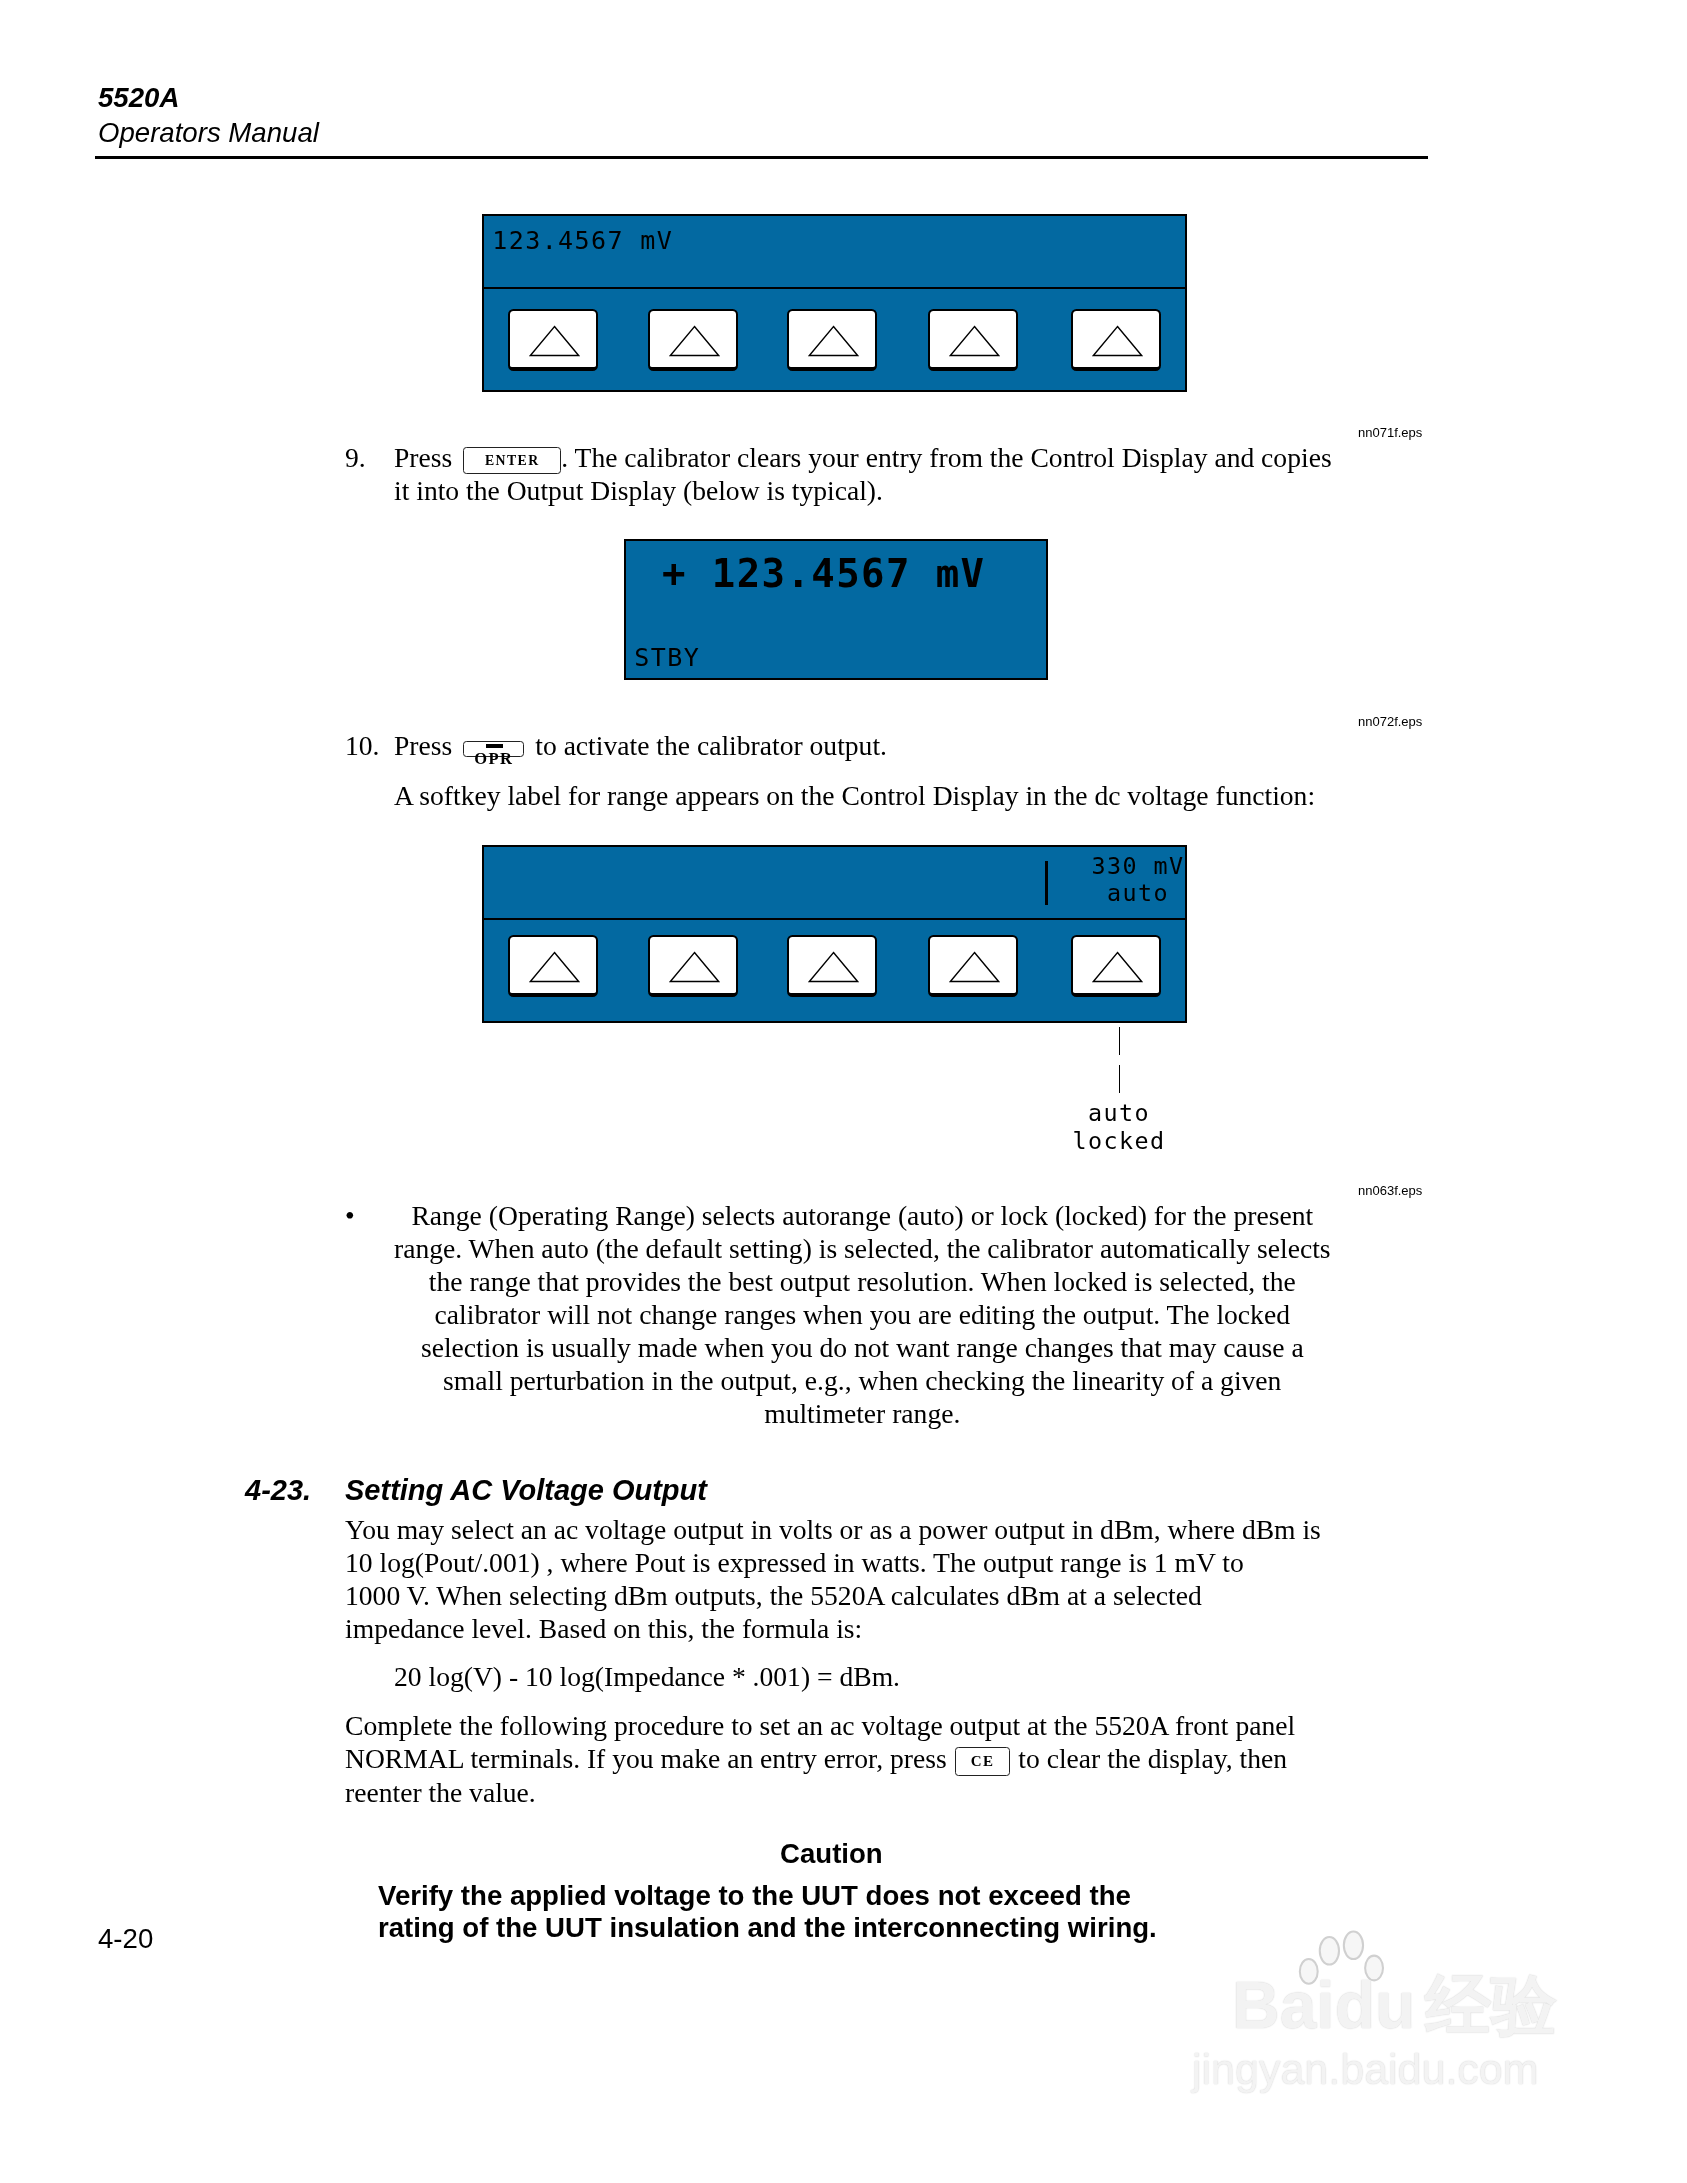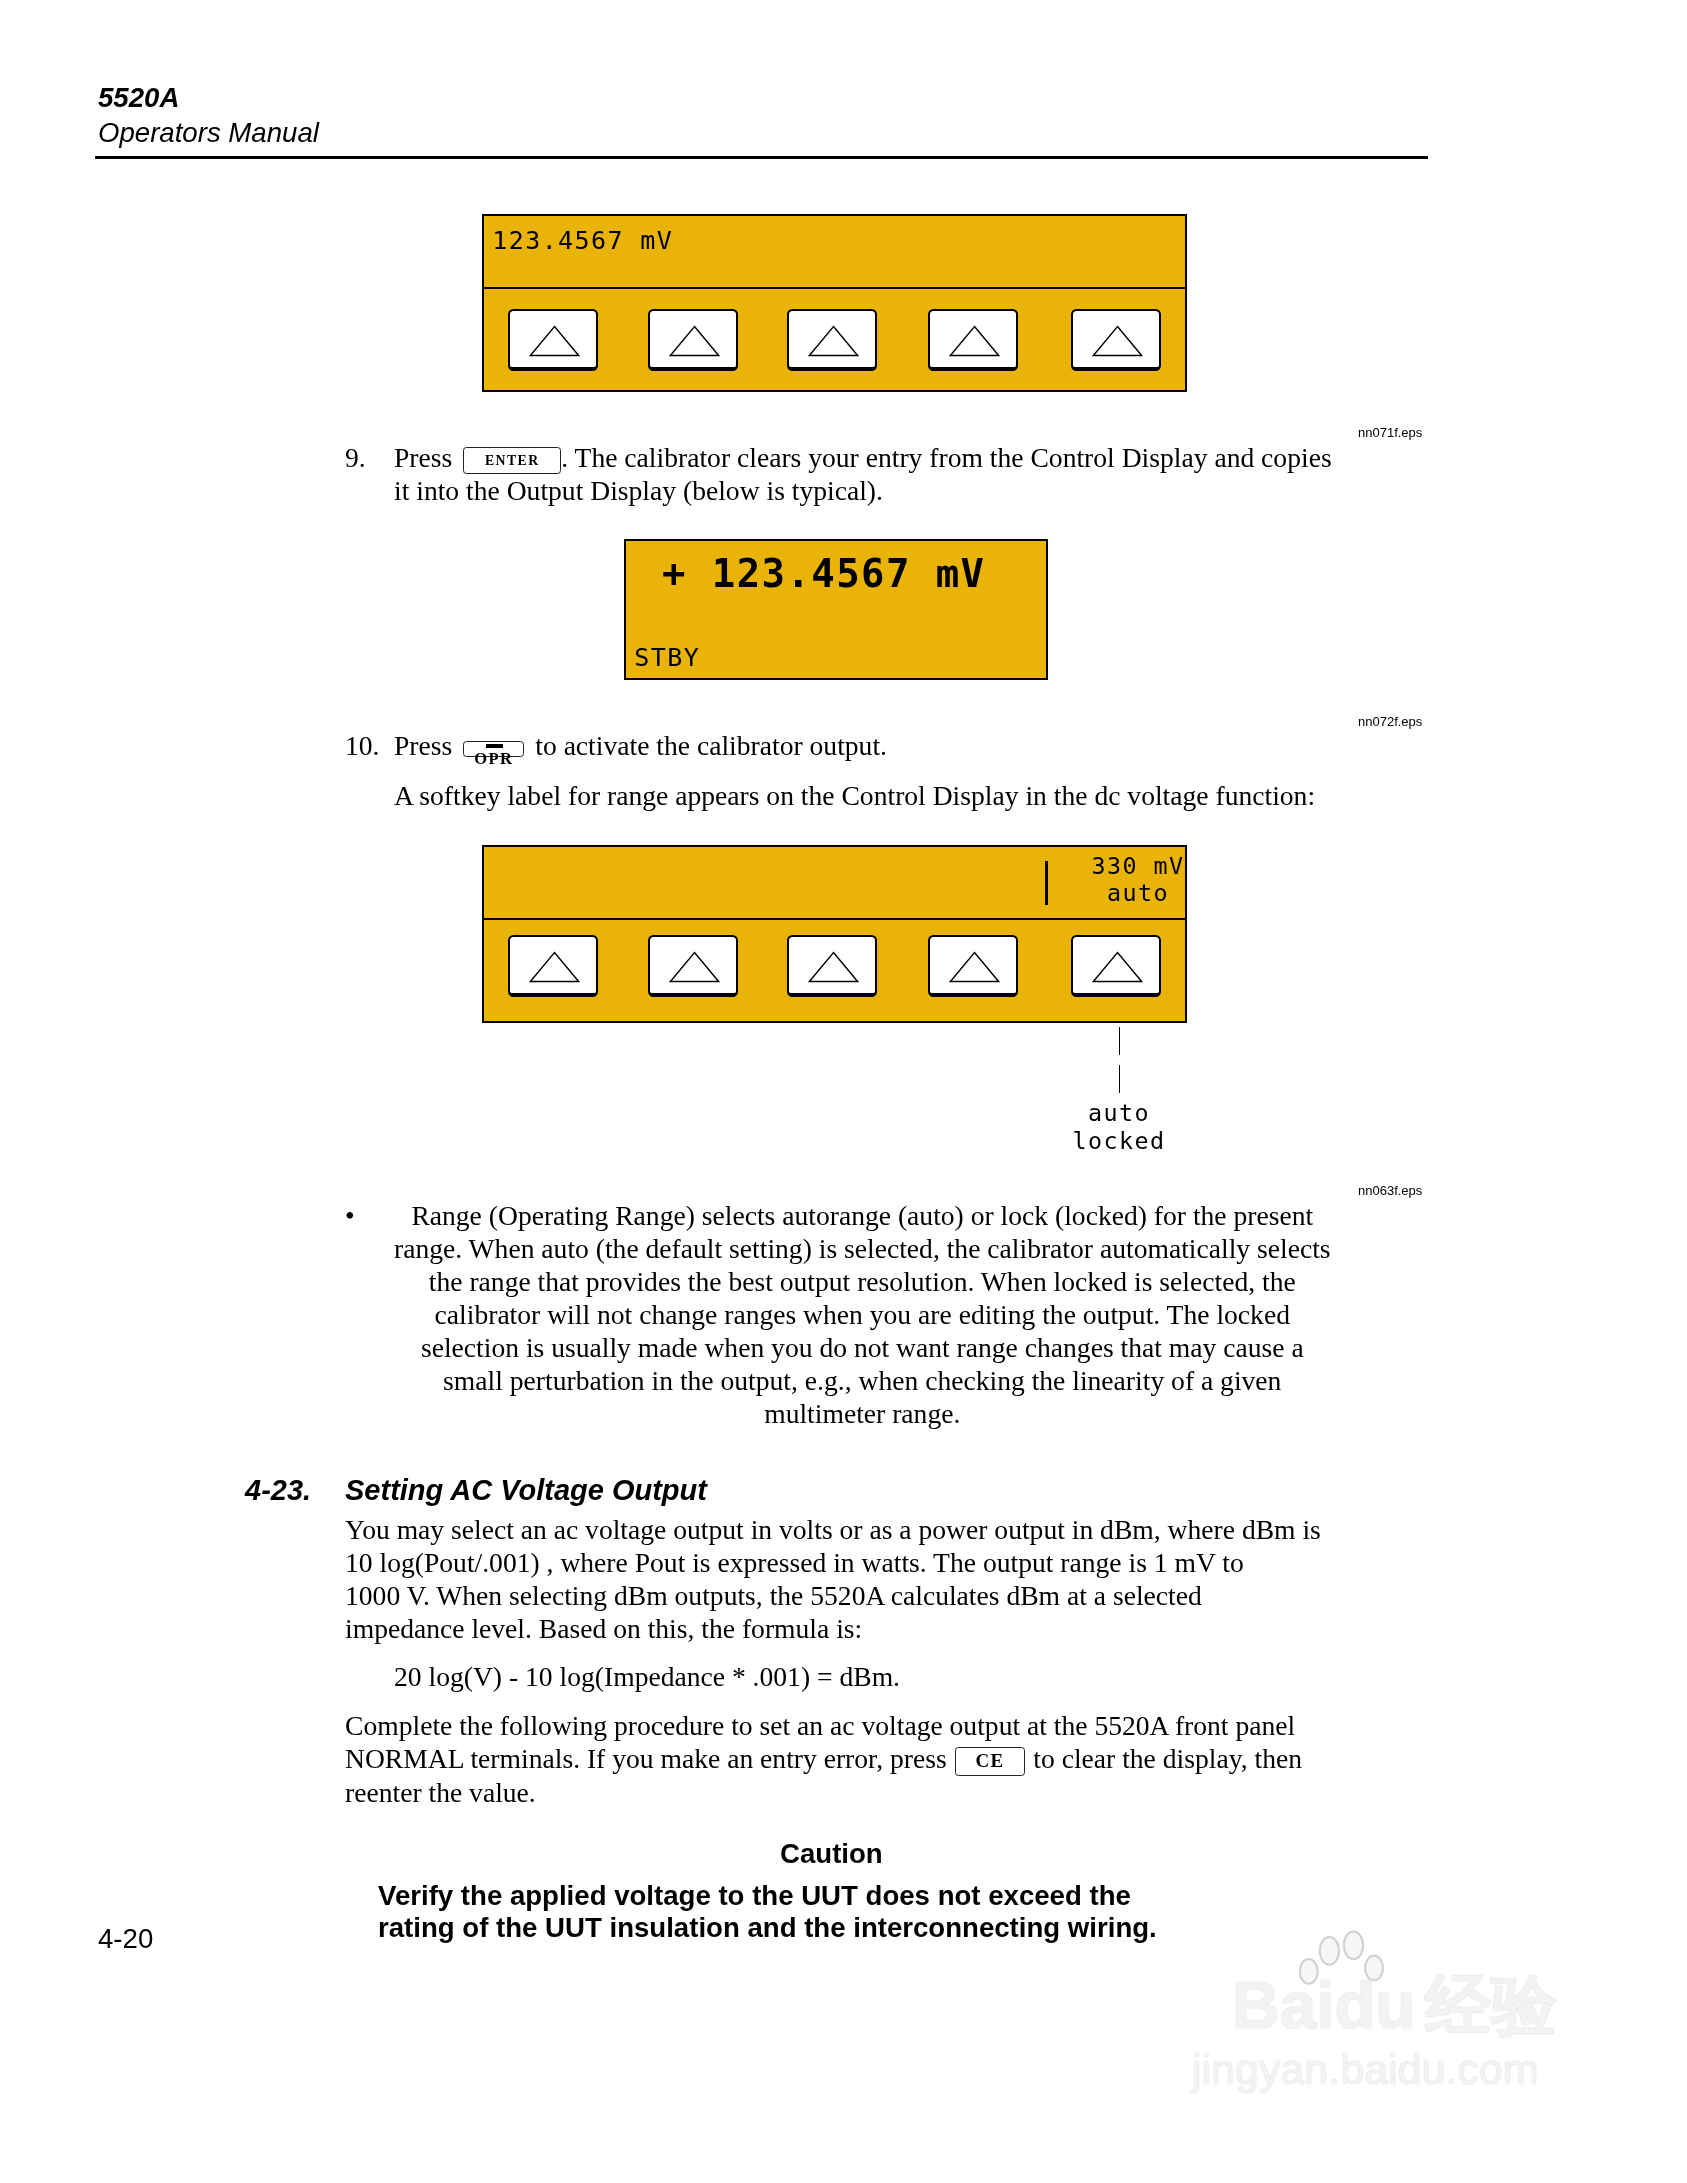--- a/index.html
+++ b/index.html
@@ -10,21 +10,21 @@
   .hdr-model { left: 98px; top: 81px; font-family: "Liberation Sans", sans-serif; font-weight: bold; font-style: italic; font-size: 27.6px; line-height: 33px; }
   .hdr-title { left: 98px; top: 116px; font-family: "Liberation Sans", sans-serif; font-style: italic; font-size: 27.6px; line-height: 33px; }
   .hdr-rule { left: 95px; top: 156px; width: 1333px; height: 2.8px; background: #000; }
 
   
   .para { font-size: 27.6px; line-height: 33px; }
   .step-num { font-size: 27.6px; line-height: 33px; }
   .fig-id { font-family: "Liberation Sans", sans-serif; font-size: 13px; line-height: 15px; }
 
   
-  .panel { border: 2.1px solid #000; box-sizing: border-box; background: #eab308; }
+  .panel { border: 2.1px solid #000; box-sizing: border-box; background: #0369a1; }
   .panel .lcd { position: absolute; left: 0; right: 0; top: 0; border-bottom: 2.1px solid #000; box-sizing: border-box; }
   .dot { font-family: "DejaVu Sans Mono", monospace; letter-spacing: 1.4px; }
   .softkey { position: absolute; width: 90px; height: 62px; border: 2.1px solid #000; border-bottom-width: 4.1px; border-radius: 5.5px; box-sizing: border-box; background: #fff; }
   .softkey svg { position: absolute; left: 19.3px; top: 13.8px; }
 
   
   .key { display: inline-block; vertical-align: middle; border: 1.4px solid #222; border-radius: 3.4px; font-family: Liberation Serif, serif; font-weight: bold; font-size: 15px; letter-spacing: 1.4px; text-align: center; box-sizing: border-box; position: relative; }
 
   .heading { font-family: "Liberation Sans", sans-serif; font-weight: bold; font-style: italic; font-size: 29px; line-height: 34px; }
   .caution-title { font-family: "Liberation Sans", sans-serif; font-weight: bold; font-size: 27.6px; line-height: 33px; }
@@ -158,21 +158,21 @@
   <div>1000 V. When selecting dBm outputs, the 5520A calculates dBm at a selected</div>
   <div>impedance level. Based on this, the formula is:</div>
 </div>
 
 <div class="abs para" style="left:394px; top:1660px;">20 log(V) - 10 log(Impedance * .001) = dBm.</div>
 
 <div class="abs para" style="left:345px; top:1709px; white-space:nowrap;">
   <div>Complete the following procedure to set an ac voltage output at the 5520A front panel</div>
   <div>
     <span>NORMAL terminals. If you make an entry error, press</span>
-    <span class="key" style="width:70px; height:29px; line-height:26px; font-size:19px; margin:0 1.4px;"><span>CE</span></span>
+    <span class="key" style="width:55px; height:29px; line-height:26px; font-size:15px; margin:0 1.4px;"><span>CE</span></span>
     <span>to clear the display, then</span>
   </div>
   <div>reenter the value.</div>
 </div>
 
 <div class="abs caution-title" style="left:780px; top:1837px;">Caution</div>
 <div class="abs caution-text" style="left:378px; top:1880px; white-space:nowrap;">
   <div>Verify the applied voltage to the UUT does not exceed the</div>
   <div>rating of the UUT insulation and the interconnecting wiring.</div>
 </div>

